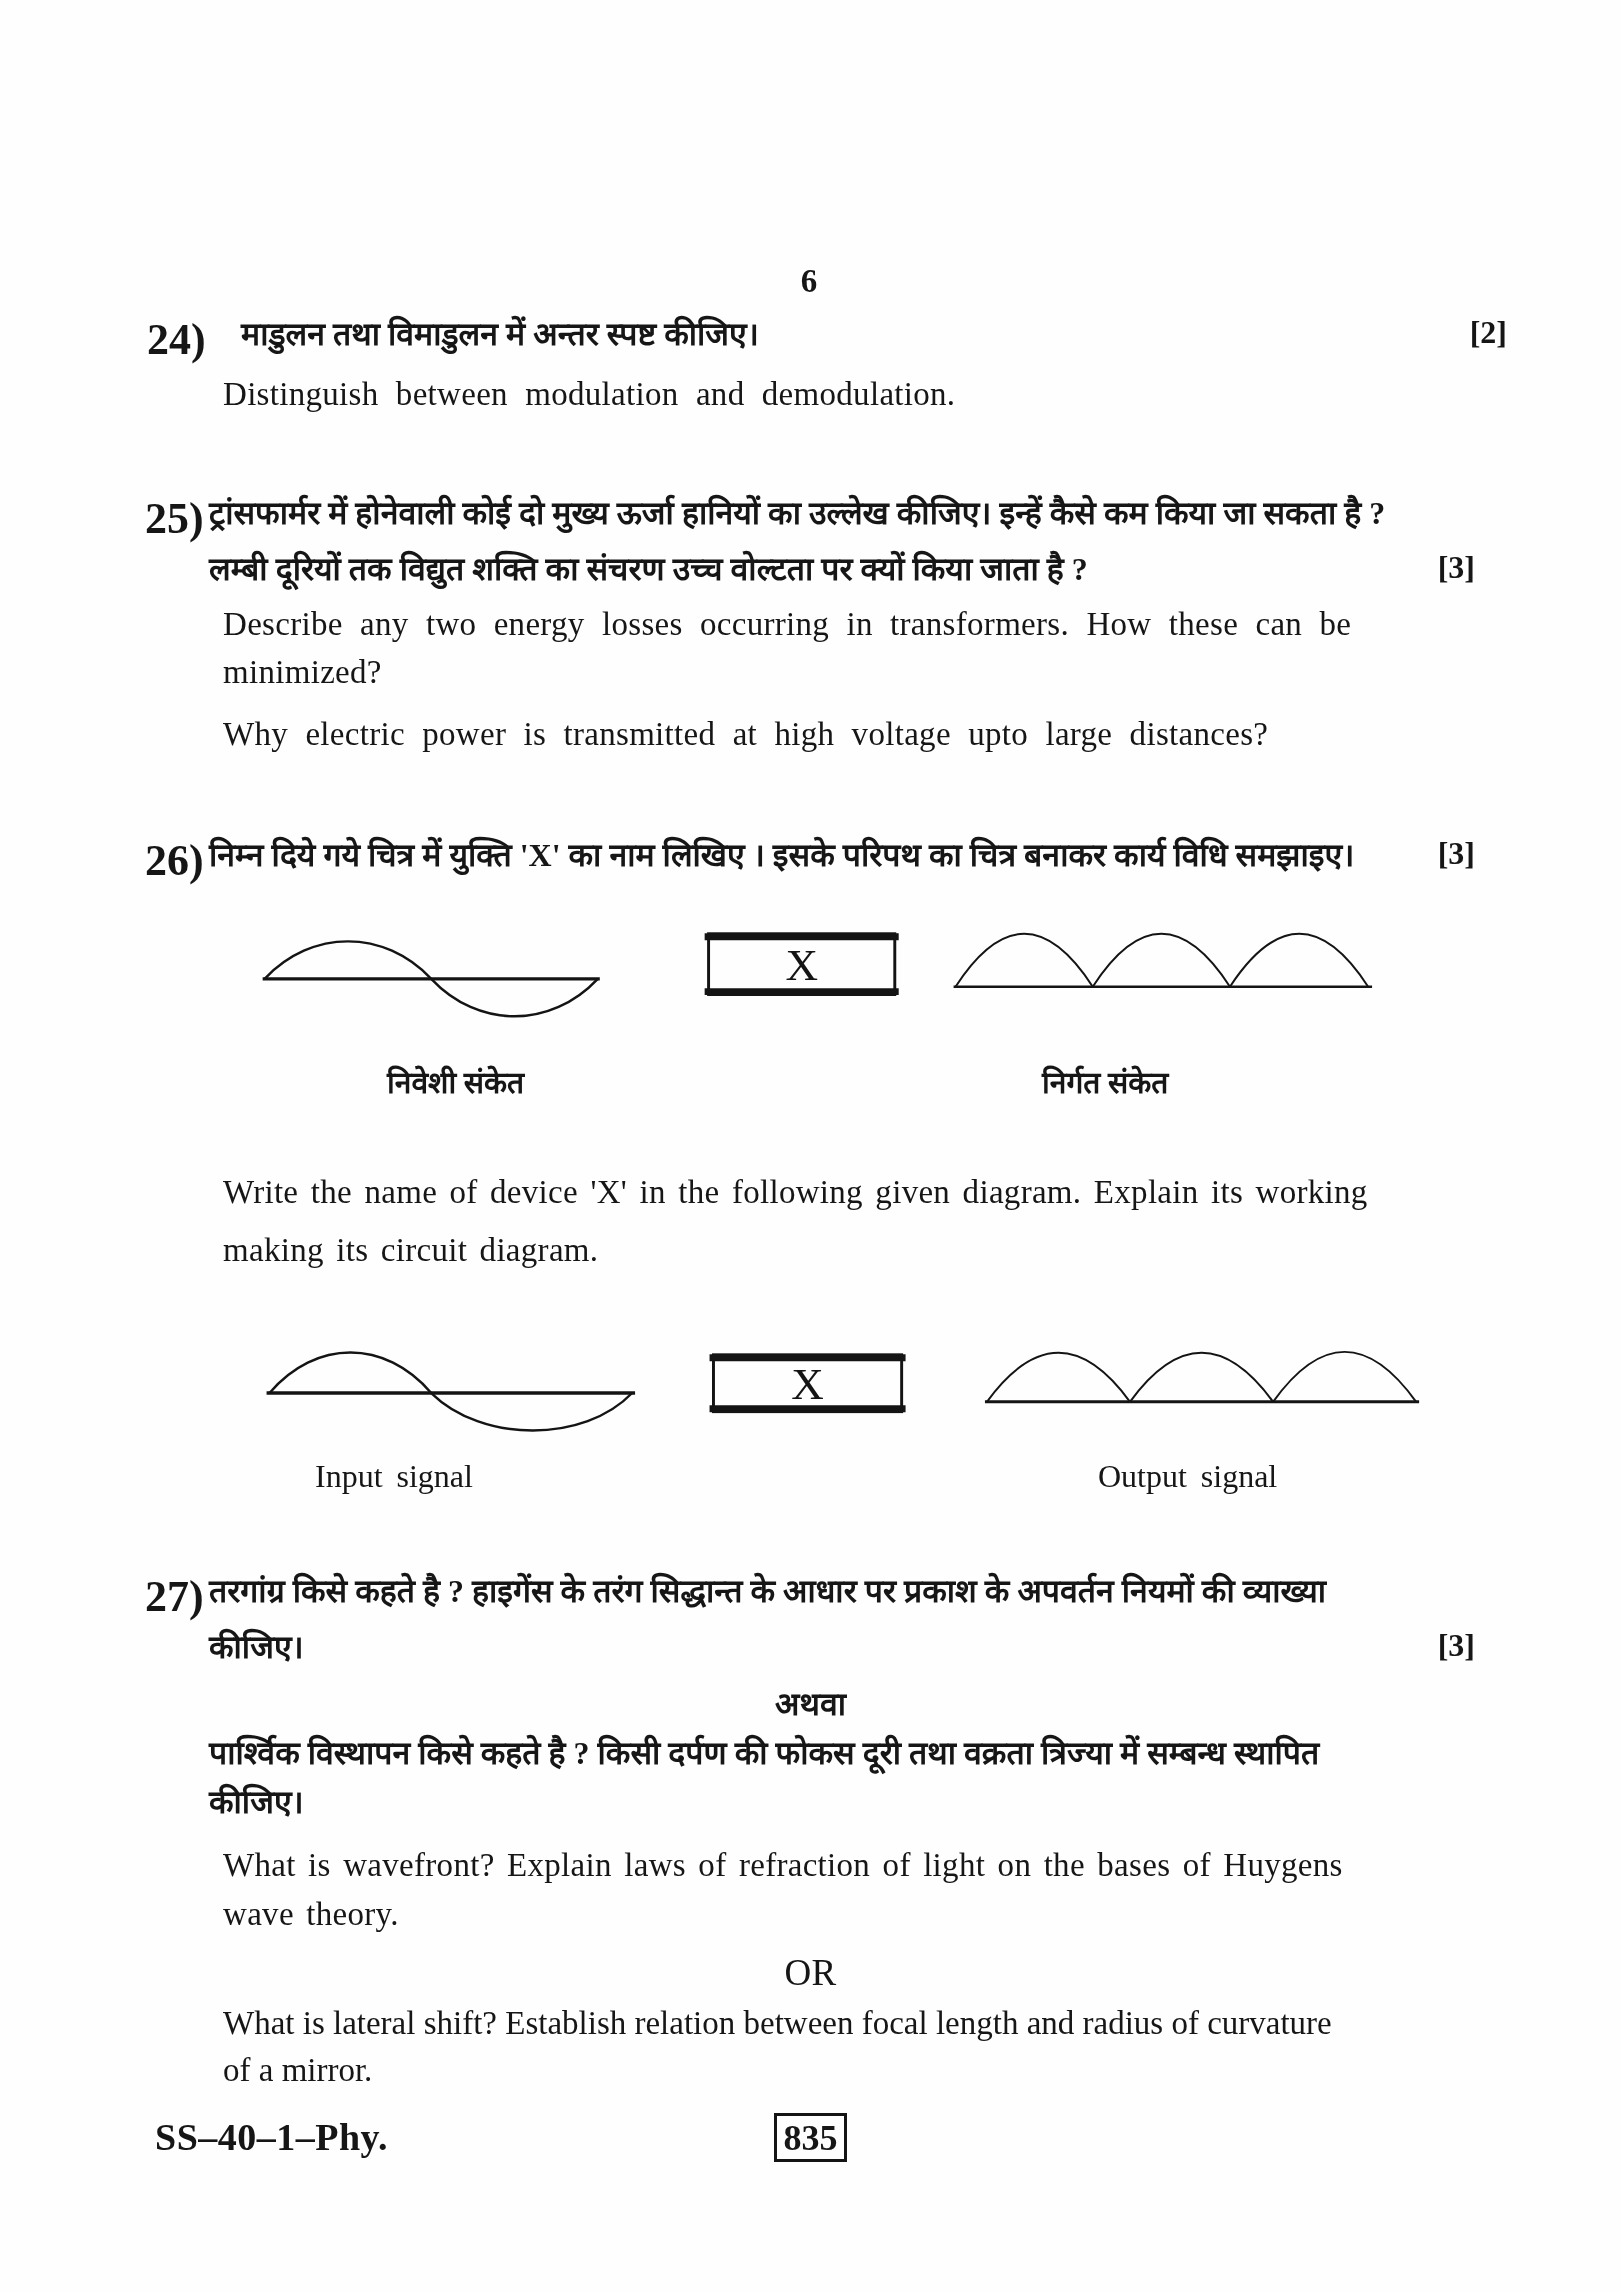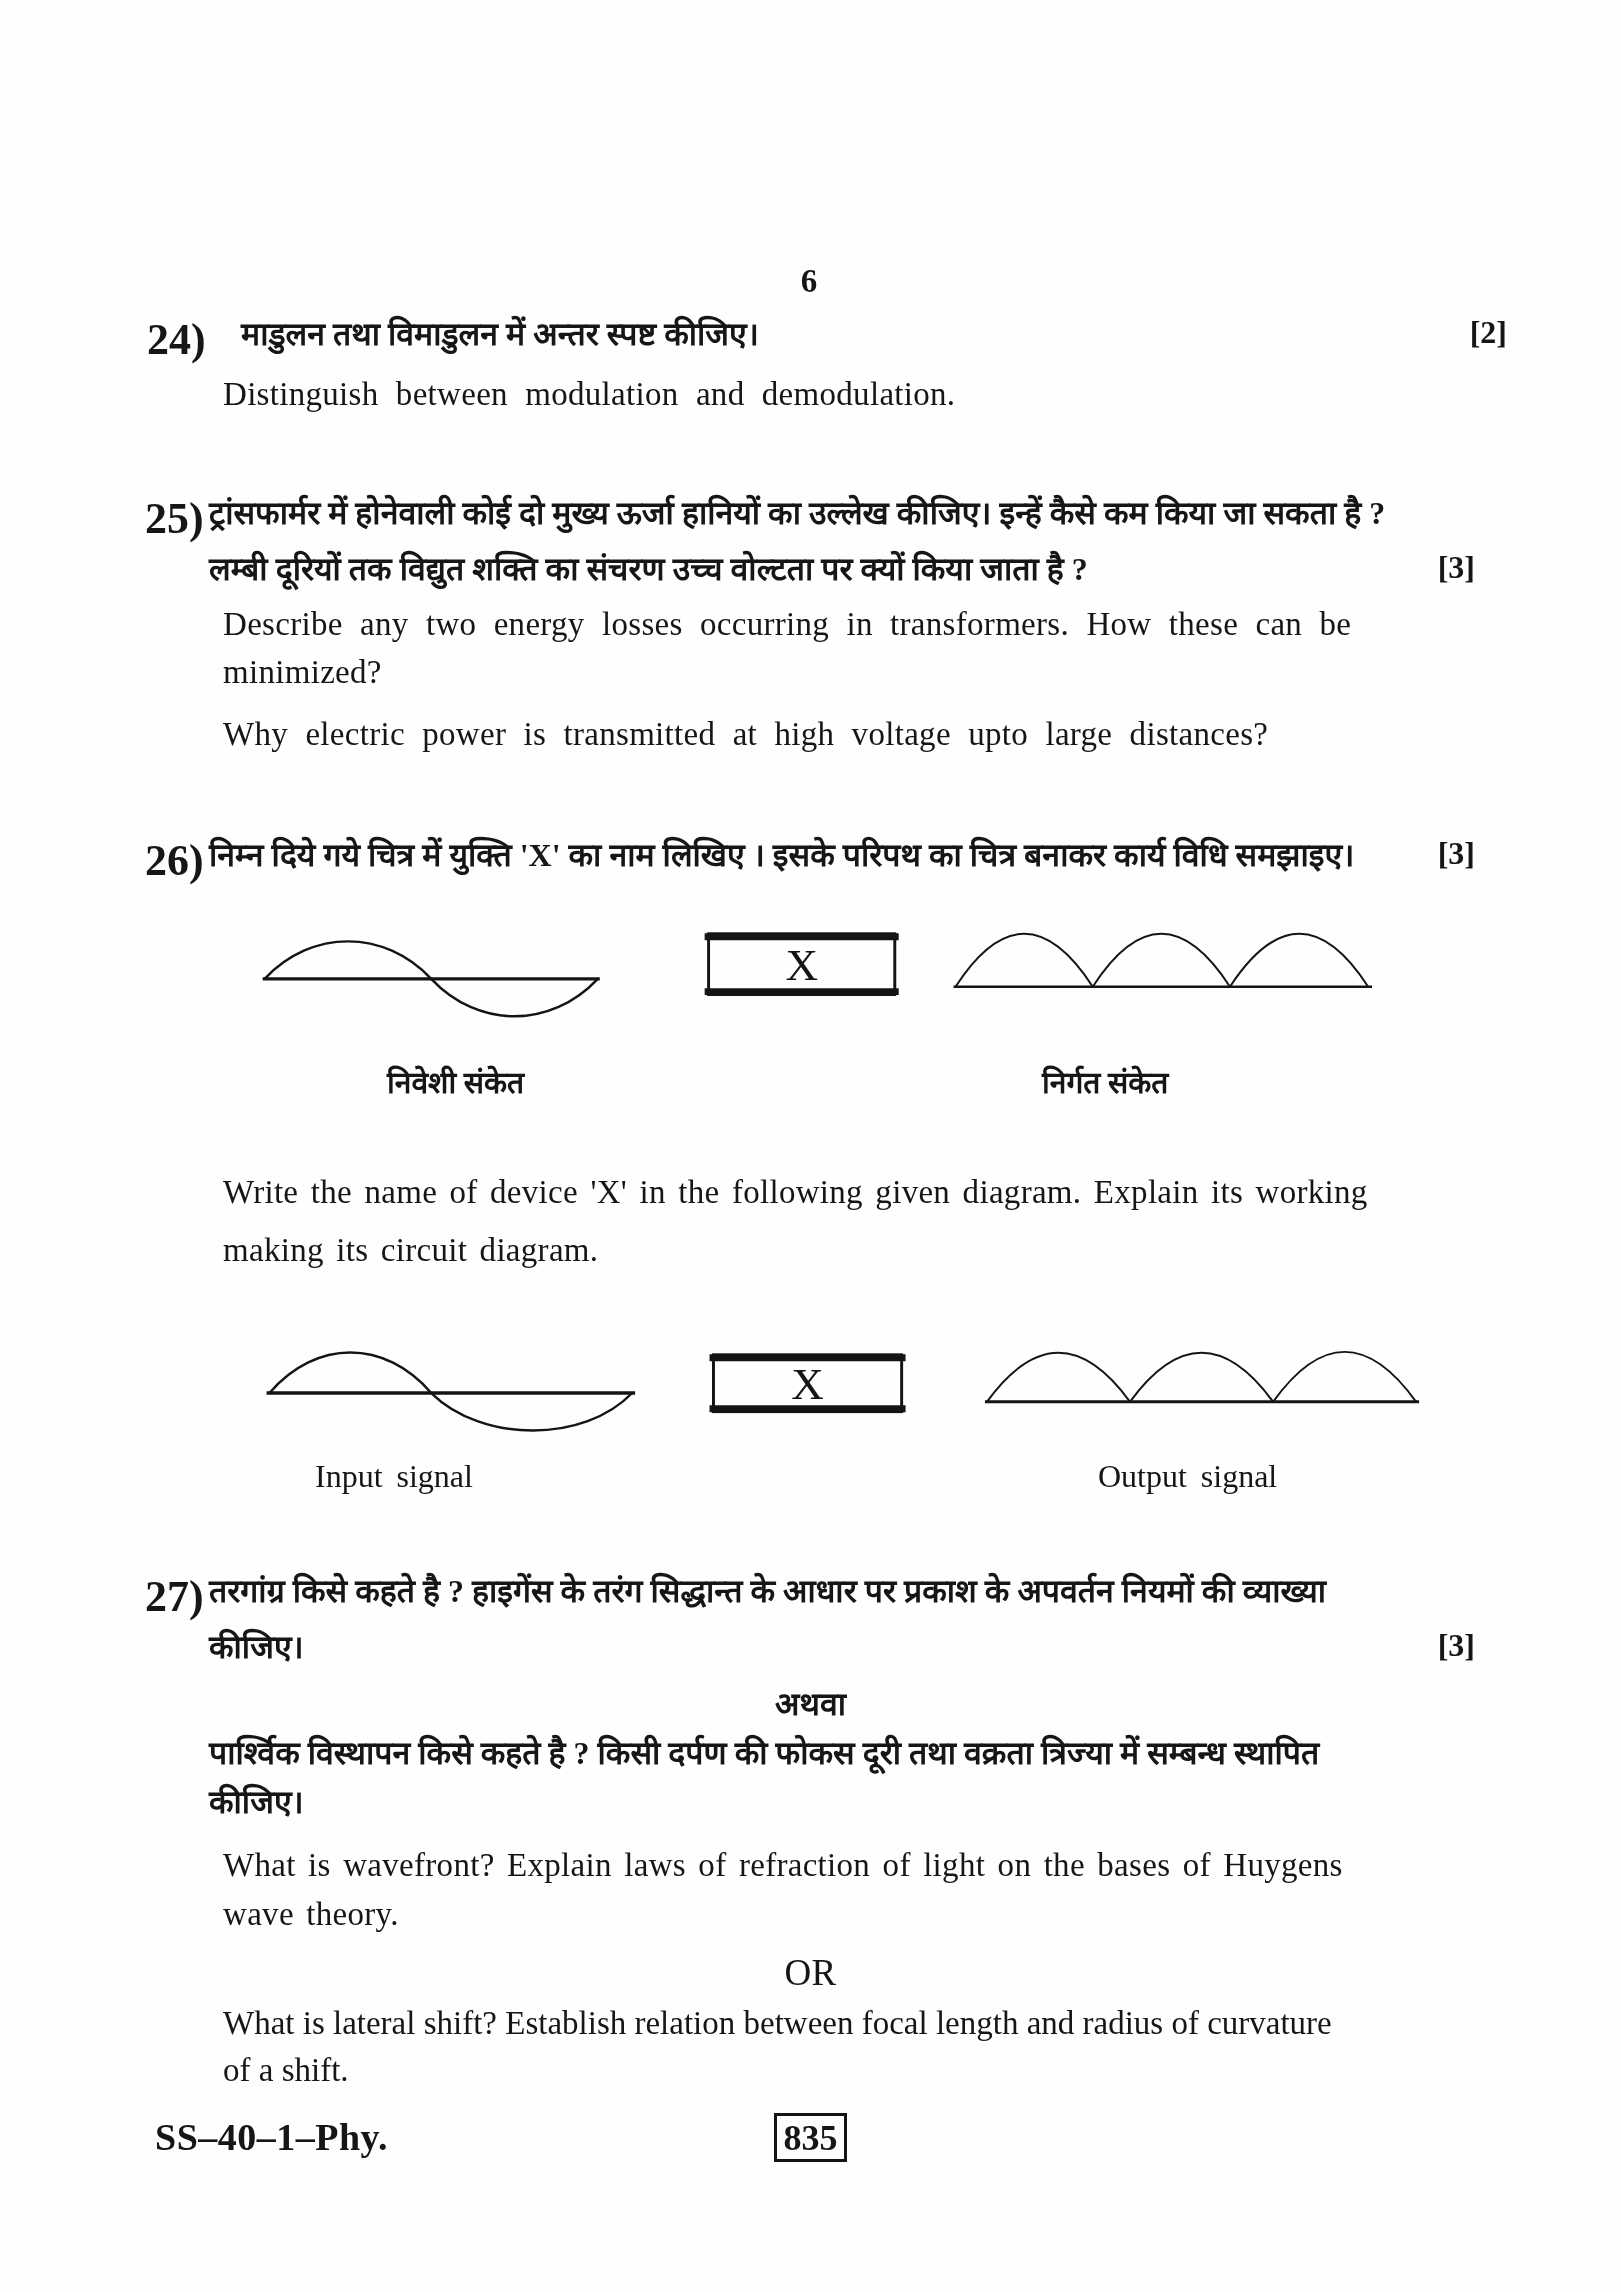--- a/index.html
+++ b/index.html
@@ -103,21 +103,21 @@
     <span class="marks">[3]</span>
   </div>
   <div class="abs hi" style="left:209px;top:1733px;">पार्श्विक विस्थापन किसे कहते है ? किसी दर्पण की फोकस दूरी तथा वक्रता त्रिज्या में सम्बन्ध स्थापित</div>
   <div class="abs hi center-line" style="top:1684px;">अथवा</div>
   <div class="abs hi" style="left:209px;top:1782px;">कीजिए।</div>
 
   <div class="abs en en-mid" style="left:223px;top:1845px;">What is wavefront? Explain laws of refraction of light on the bases of Huygens</div>
   <div class="abs en en-mid" style="left:223px;top:1894px;">wave theory.</div>
   <div class="abs en center-line" style="top:1950px;font-size:37px;">OR</div>
   <div class="abs en en-tight" style="left:223px;top:2003px;">What is lateral shift? Establish relation between focal length and radius of curvature</div>
-  <div class="abs en en-tight" style="left:223px;top:2050px;">of a shift.</div>
+  <div class="abs en en-tight" style="left:223px;top:2050px;">of a mirror.</div>
 
   <div class="abs footer-code" style="left:155px;top:2115px;">SS–40–1–Phy.</div>
   <div class="abs page-id-box" style="left:774px;top:2113px;">
     <span>835</span>
   </div>
 
 </div>
 
 
 </body></html>

